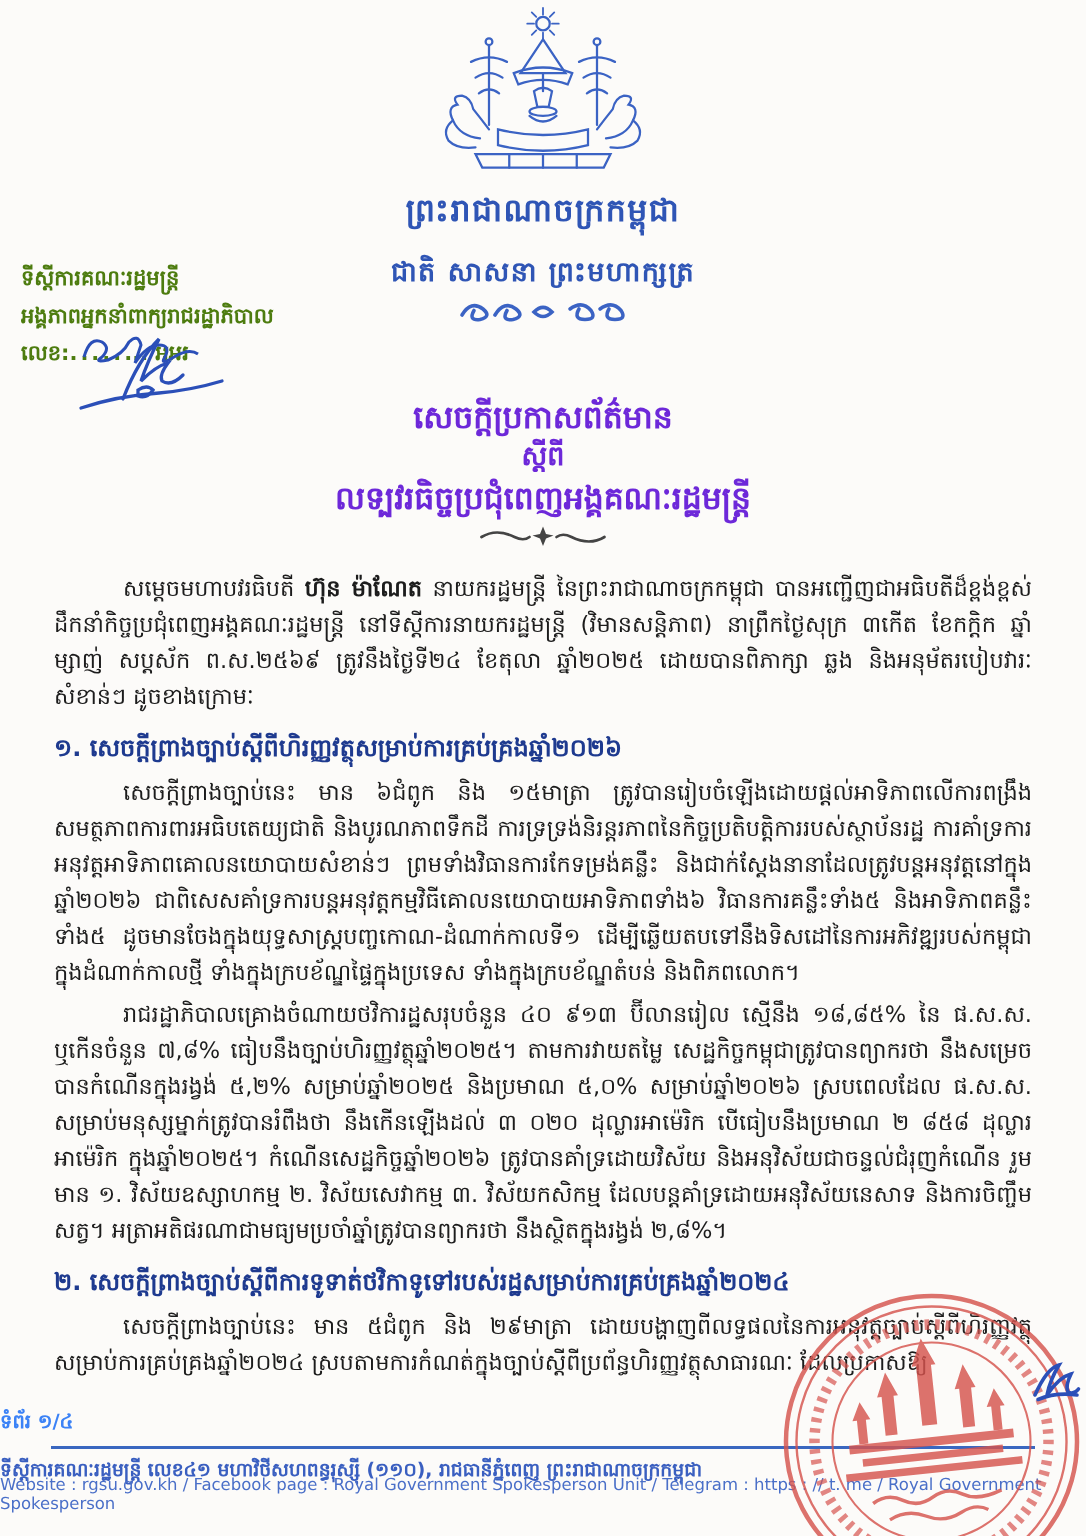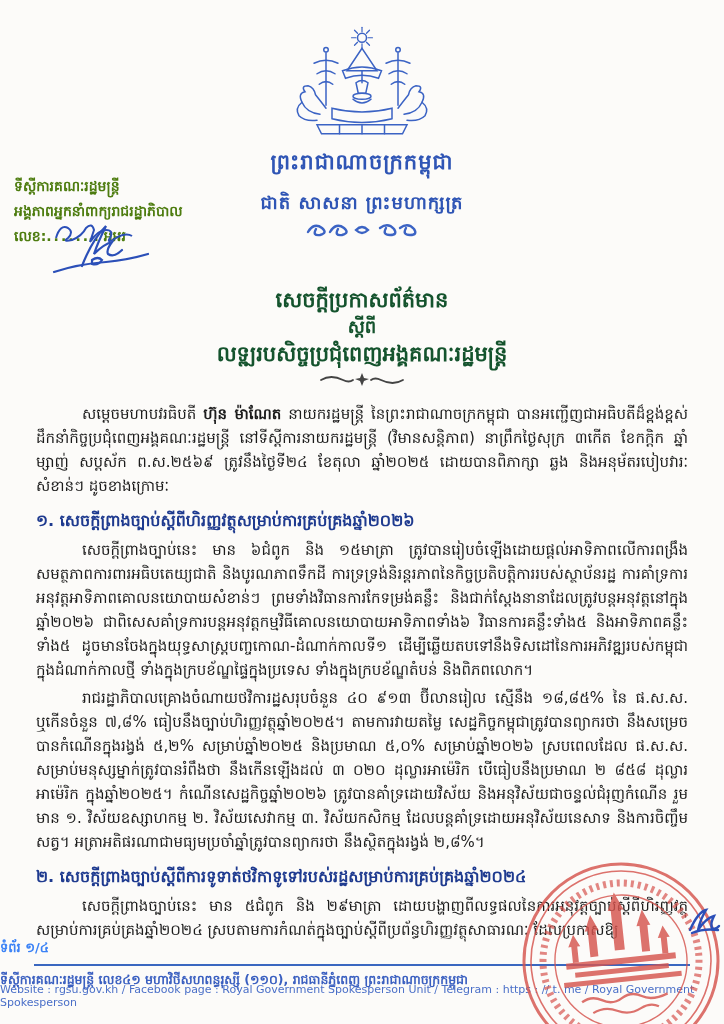--- a/index.html
+++ b/index.html
@@ -2,36 +2,36 @@
 <html><head>
 <meta charset="utf-8">
 <style>
   html,body{margin:0;padding:0;background:#e8e8e8;}
   .page{
     width:724px;height:1024px;position:relative;margin:0 auto;
     background:#fcfbf9;overflow:hidden;
     font-family:"DejaVu Sans", sans-serif;color:#1c1c1c;
   }
   
-  .header{position:relative;text-align:center;padding-top:24px;}
+  .header{position:relative;text-align:center;padding-top:2px;}
   .emblem{display:block;margin:0 auto;}
   .kingdom-title{font-size:21px;font-weight:bold;color:#2f55b5;letter-spacing:1px;margin-top:2px;}
   .motto{font-size:18px;font-weight:bold;color:#2f55b5;letter-spacing:1px;margin-top:12px;}
   .header-flourish{margin-top:2px;}
   
   .letterhead{
     position:absolute;left:14px;top:174px;width:250px;text-align:left;
     color:#4d7c0f;font-weight:bold;font-size:14px;line-height:25px;
   }
   .number-row{position:relative;height:26px;}
   .number-dots{letter-spacing:2px;font-weight:bold;}
   .number-scribble{position:absolute;left:38px;top:-6px;}
   .letterhead-signature{position:absolute;left:34px;top:46px;}
   
-  .doc-title{margin-top:42px;text-align:center;color:#14532d;font-weight:bold;}
+  .doc-title{margin-top:42px;text-align:center;color:#6d28d9;font-weight:bold;}
   .doc-title .t1{font-size:21px;line-height:28px;}
   .doc-title .t2{font-size:18px;line-height:26px;}
   .doc-title .t3{font-size:21px;line-height:29px;}
   .title-ornament{margin-top:1px;}
   
   .body-text{margin:10px 36px 0 36px;text-align:justify;font-size:15px;line-height:24px;}
   .body-text p{margin:4px 0 2px 0;text-indent:46px;}
   .bold-name{font-weight:bold;}
   .section-heading{
     color:#1e3a8f;font-weight:bold;font-size:16px;line-height:27px;
@@ -123,21 +123,21 @@
     <svg class="letterhead-signature" width="110" height="56" viewBox="0 0 110 56" fill="none" stroke="#2b4fb8" stroke-width="2.2" stroke-linecap="round">
       <path d="M34 46 Q44 20 58 6 Q50 22 46 34 Q56 24 64 22 Q58 30 60 34 Q66 38 74 30"></path>
       <path d="M6 52 Q30 44 58 42 Q80 40 100 34"></path>
       <path d="M44 40 Q50 36 54 40 Q50 46 44 44 Z"></path>
     </svg>
   </div>
 
   <div class="doc-title">
     <div class="t1">សេចក្តីប្រកាសព័ត៌មាន</div>
     <div class="t2">ស្តីពី</div>
-    <div class="t3">លទ្ឍរបសិច្ចប្រជុំពេញអង្គគណៈរដ្ឋមន្ត្រី</div>
+    <div class="t3">លទ្បវរធិច្ចប្រជុំពេញអង្គគណៈរដ្ឋមន្ត្រី</div>
     <svg class="title-ornament" width="90" height="18" viewBox="0 0 90 18" fill="none" stroke="#444" stroke-width="1.8" stroke-linecap="round">
       <path d="M4 10 Q14 4 26 10 Q32 13 36 10"></path>
       <path d="M45 3 L47 8 L52 9 L47 11 L45 16 L43 11 L38 9 L43 8 Z" fill="#444" stroke="none"></path>
       <path d="M54 10 Q58 7 64 10 Q76 16 86 10"></path>
     </svg>
   </div>
 
   <div class="body-text">
     <p><span>សម្តេចមហាបវរធិបតី </span><span class="bold-name">ហ៊ុន ម៉ាណែត</span><span> នាយករដ្ឋមន្ត្រី នៃព្រះរាជាណាចក្រកម្ពុជា បានអញ្ជើញជាអធិបតីដ៏ខ្ពង់ខ្ពស់ ដឹកនាំកិច្ចប្រជុំពេញអង្គគណៈរដ្ឋមន្ត្រី នៅទីស្តីការនាយករដ្ឋមន្ត្រី (វិមានសន្តិភាព) នាព្រឹកថ្ងៃសុក្រ ៣កើត ខែកក្តិក ឆ្នាំម្សាញ់ សប្តស័ក ព.ស.២៥៦៩ ត្រូវនឹងថ្ងៃទី២៤ ខែតុលា ឆ្នាំ២០២៥ ដោយបានពិភាក្សា ឆ្លង និងអនុម័តរបៀបវារៈសំខាន់ៗ ដូចខាងក្រោមៈ</span></p>
 

